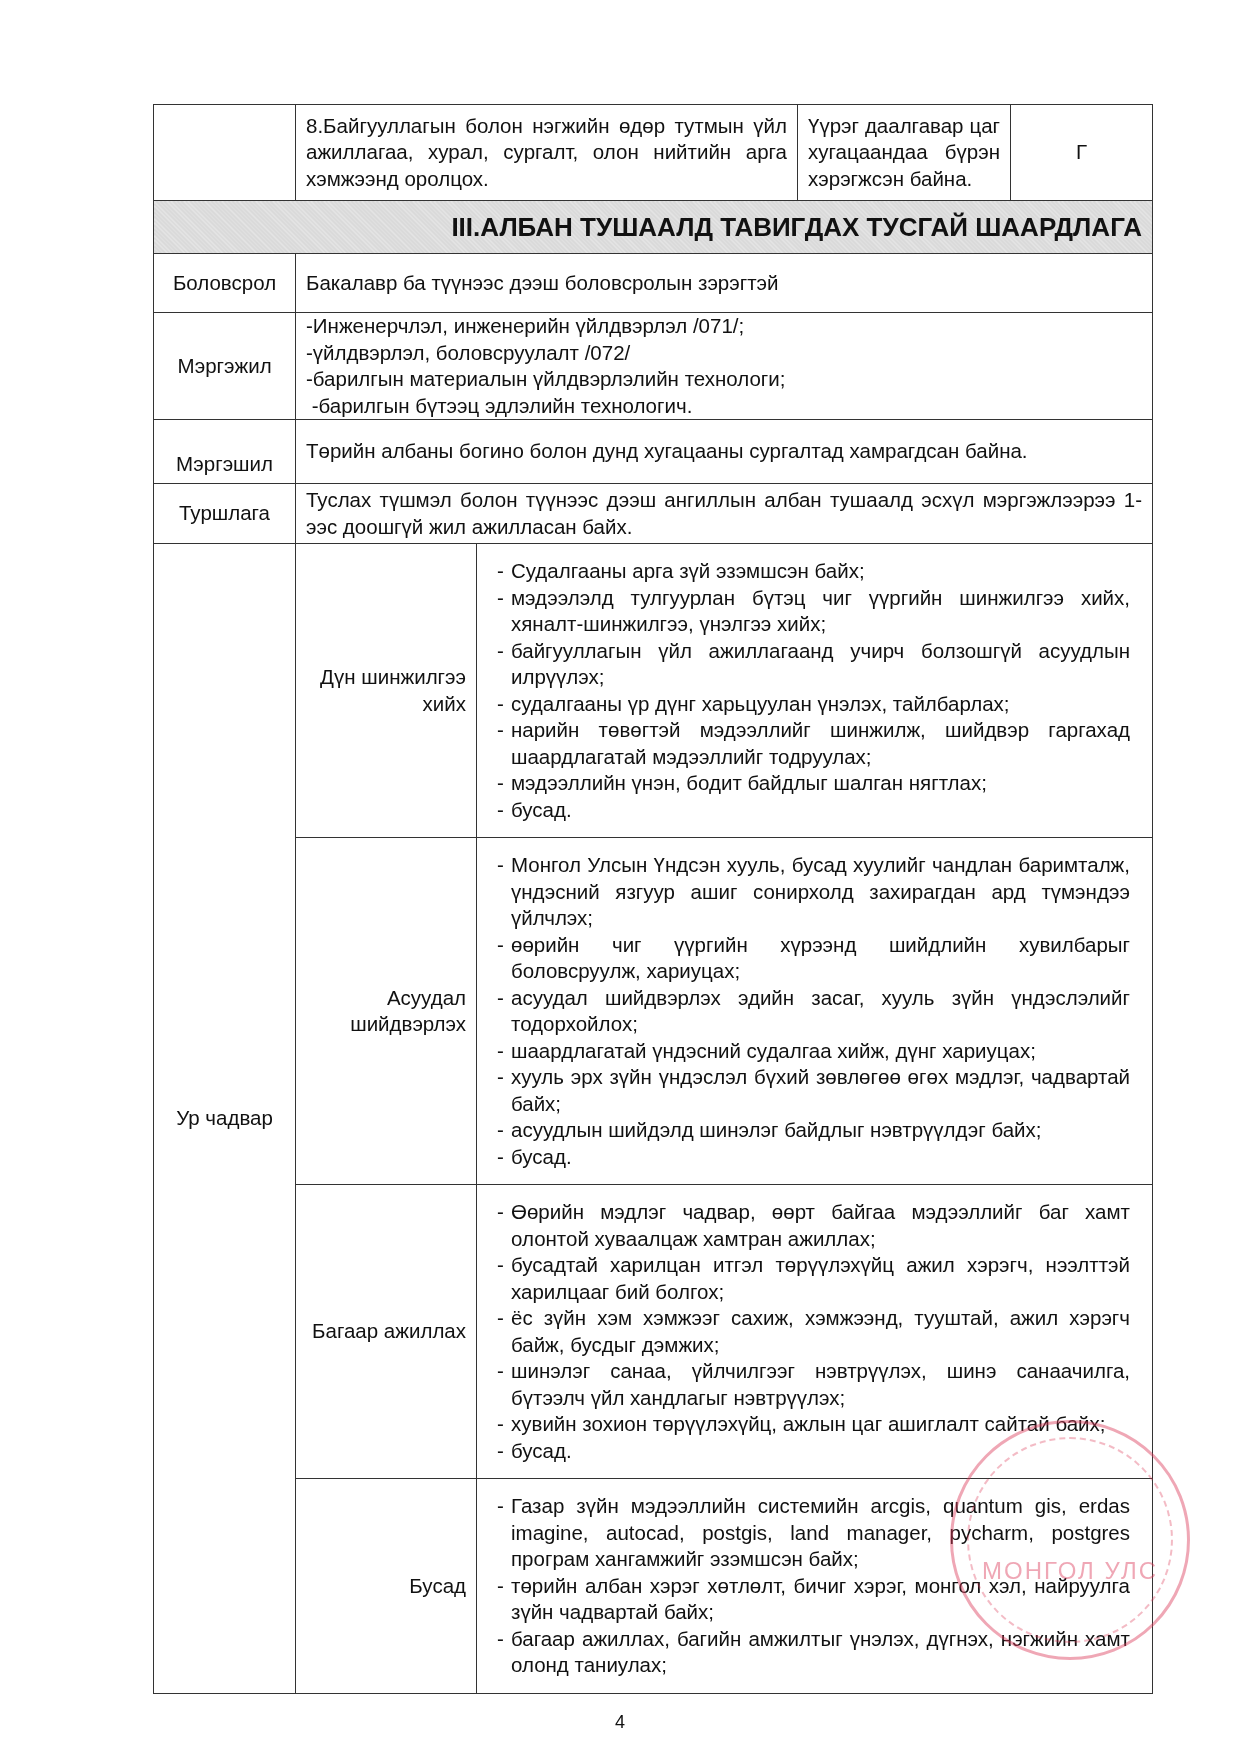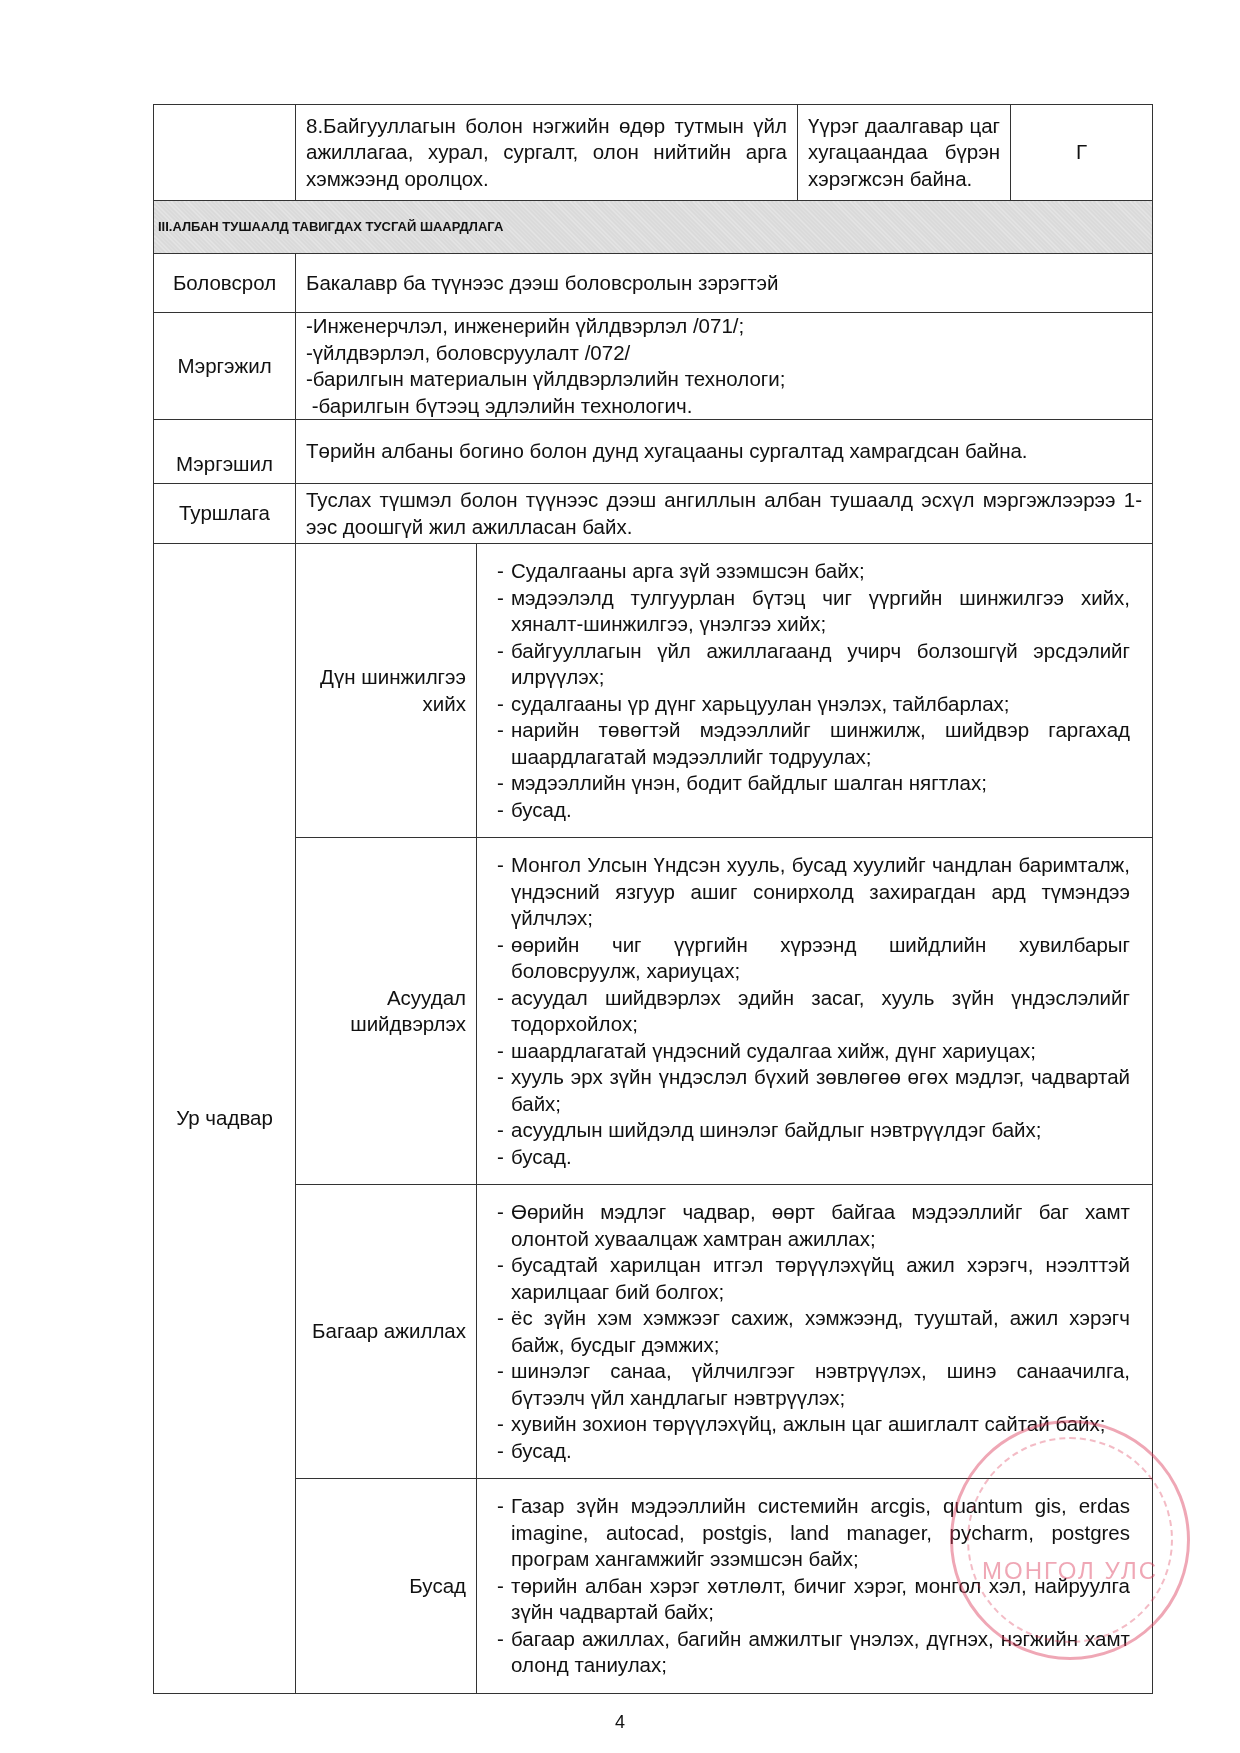--- a/index.html
+++ b/index.html
@@ -6,21 +6,21 @@
     body { width: 1240px; height: 1753px; position: relative; overflow: hidden;
       font-family: "Liberation Sans", sans-serif; color: #111; }
     .page { position: absolute; left: 0; top: 0; width: 1240px; height: 1753px; }
     table.doc { position: absolute; left: 153px; top: 104px; width: 999px;
       border-collapse: collapse; table-layout: fixed; font-size: 20.5px; line-height: 26.5px; }
     table.doc td { border: 1.5px solid #333; vertical-align: middle; padding: 0 10px; }
     .c-label { text-align: center; }
     .justify { text-align: justify; text-align-last: left; margin-top: 23px; }
     .section-head { background: #d9d9d9;
       background-image: repeating-linear-gradient(45deg, rgba(255,255,255,0.35) 0 1px, transparent 1px 3px);
-      font-weight: bold; font-size: 13px; height: 52px; padding-left: 4px !important; }
+      font-weight: bold; font-size: 26px; height: 52px; padding-left: 4px !important; text-align: right; }
     .bullets { list-style: none; margin: 12px; padding: 0; }
     .bullets li { position: relative; padding-left: 16px; text-align: justify; }
     .bullets li::before { content: "-"; position: absolute; left: 2px; top: 0; }
     .skill-content { border-left: 1.5px solid #333 !important; padding: 2px 10px 2px 6px !important; vertical-align: top !important; }
     .sub-label { padding-left: 16px !important; text-align: right; }
     .pagenum { position: absolute; left: 0; width: 1240px; top: 1712px; text-align: center; font-size: 18px; }
     .stamp { position: absolute; left: 950px; top: 1420px; width: 240px; height: 240px; border-radius: 50%;
       border: 3px solid rgba(220, 60, 90, 0.45); box-sizing: border-box; pointer-events: none; }
     .stamp::before { content: ""; position: absolute; left: 14px; top: 14px; right: 14px; bottom: 14px;
       border-radius: 50%; border: 2px dashed rgba(220, 60, 90, 0.35); }
@@ -77,21 +77,21 @@
       <td colspan="4" class="justify">Туслах түшмэл болон түүнээс дээш ангиллын албан тушаалд эсхүл мэргэжлээрээ 1-ээс доошгүй жил ажилласан байх.</td>
     </tr>
 
     <tr>
       <td rowspan="4" class="c-label">Ур чадвар</td>
       <td class="sub-label">Дүн шинжилгээ хийх</td>
       <td colspan="3" class="skill-content">
         <ul class="bullets">
           <li>Судалгааны арга зүй эзэмшсэн байх;</li>
           <li>мэдээлэлд тулгуурлан бүтэц чиг үүргийн шинжилгээ хийх, хяналт-шинжилгээ, үнэлгээ хийх;</li>
-          <li>байгууллагын үйл ажиллагаанд учирч болзошгүй эрсдэлийг илрүүлэх;</li>
+          <li>байгууллагын үйл ажиллагаанд учирч болзошгүй асуудлын илрүүлэх;</li>
           <li>судалгааны үр дүнг харьцуулан үнэлэх, тайлбарлах;</li>
           <li>нарийн төвөгтэй мэдээллийг шинжилж, шийдвэр гаргахад шаардлагатай мэдээллийг тодруулах;</li>
           <li>мэдээллийн үнэн, бодит байдлыг шалган нягтлах;</li>
           <li>бусад.</li>
         </ul>
       </td>
     </tr>
 
     <tr>
       <td class="sub-label">Асуудал шийдвэрлэх</td>

